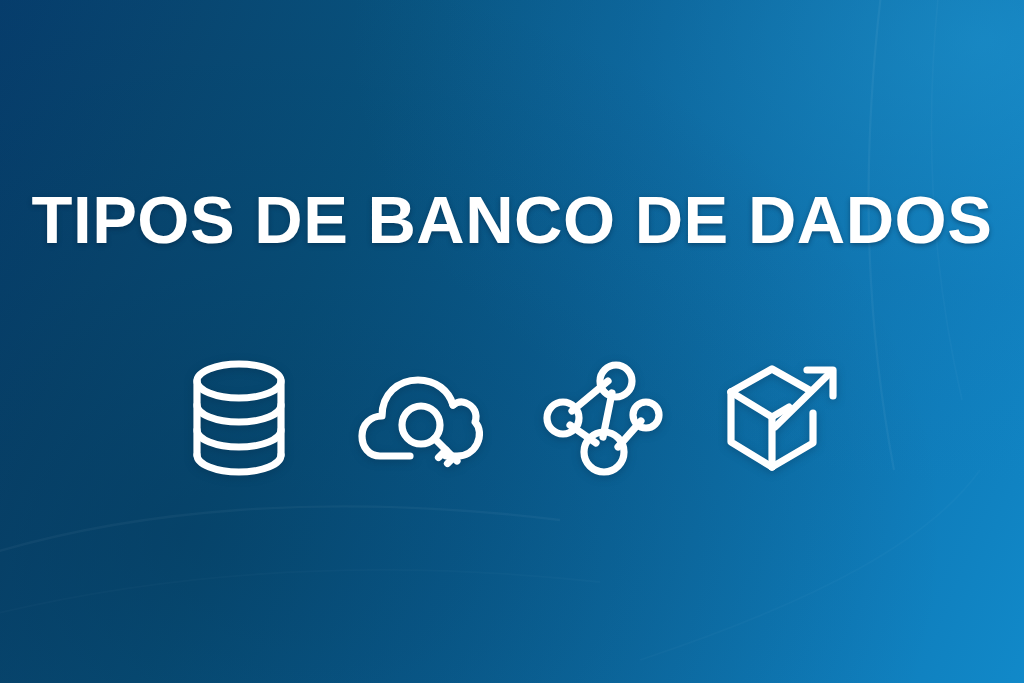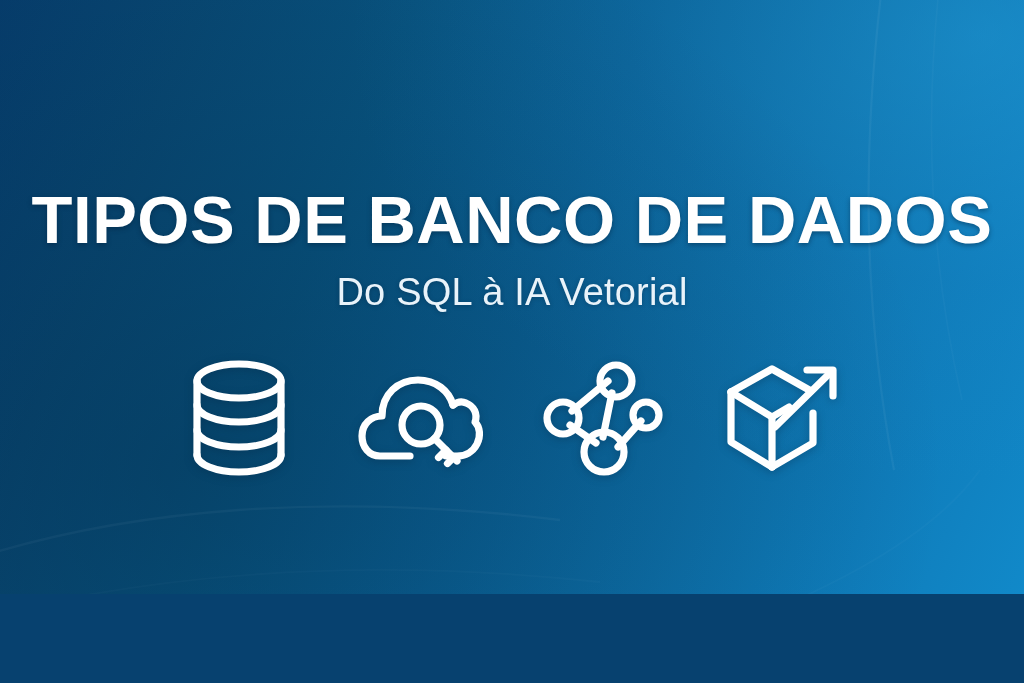--- a/index.html
+++ b/index.html
@@ -10,21 +10,21 @@
   body {
     width: 1024px;
     height: 683px;
     overflow: hidden;
     font-family: "Liberation Sans", sans-serif;
   }
 
   #poster {
     position: relative;
     width: 1024px;
-    height: 594px;
+    height: 683px;
     overflow: hidden;
     background:
       linear-gradient(112deg,
         #063d6c 0%,
         #084873 16%,
         #08537f 33%,
         #0a6094 52%,
         #0d6fa8 70%,
         #0f7cba 85%,
         #1189c9 100%);
@@ -137,21 +137,20 @@
     <path d="M 940 -20 C 924 120, 930 260, 962 400" stroke="rgba(255,255,255,0.05)" stroke-width="1.6" fill="none"></path>
     <path d="M -30 560 C 130 508, 330 492, 560 520" stroke="rgba(255,255,255,0.07)" stroke-width="2.4" fill="none"></path>
     <path d="M -30 620 C 150 574, 360 556, 600 582" stroke="rgba(255,255,255,0.035)" stroke-width="1.8" fill="none"></path>
     <path d="M 980 470 C 930 540, 820 600, 640 660" stroke="rgba(255,255,255,0.04)" stroke-width="1.8" fill="none"></path>
   </svg>
 
   <div class="content">
 
     <h1 class="title">TIPOS DE BANCO DE DADOS</h1>
 
-    <p class="subtitle">Do SQL à IA Vetorial</p>
 
     <div class="icon-row">
 
       <div class="icon-cell">
         <svg width="100" height="118" viewBox="0 0 100 118" fill="none" stroke="#ffffff" stroke-width="7.2" stroke-linecap="round" stroke-linejoin="round">
           <ellipse cx="50" cy="22" rx="42" ry="17"></ellipse>
           <path d="M 8 22 L 8 96"></path>
           <path d="M 92 22 L 92 96"></path>
           <path d="M 8 96 C 8 105.4, 26.8 113, 50 113 C 73.2 113, 92 105.4, 92 96"></path>
           <path d="M 8 46 C 8 55.4, 26.8 63, 50 63 C 73.2 63, 92 55.4, 92 46"></path>

